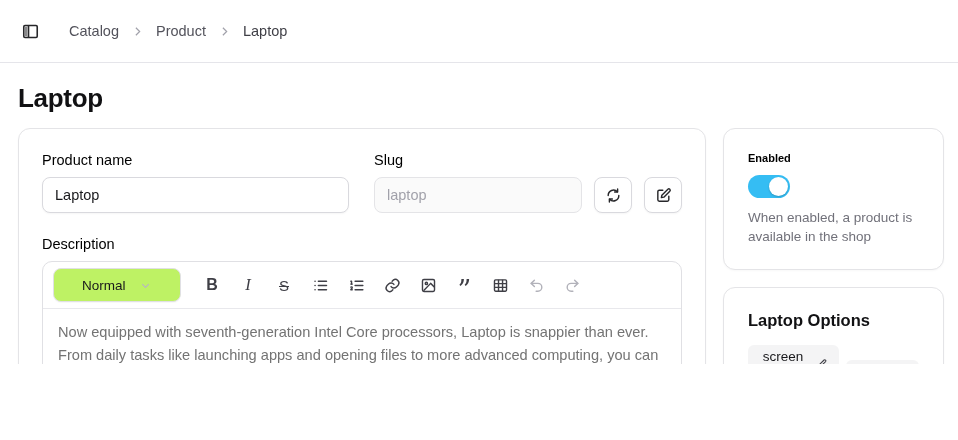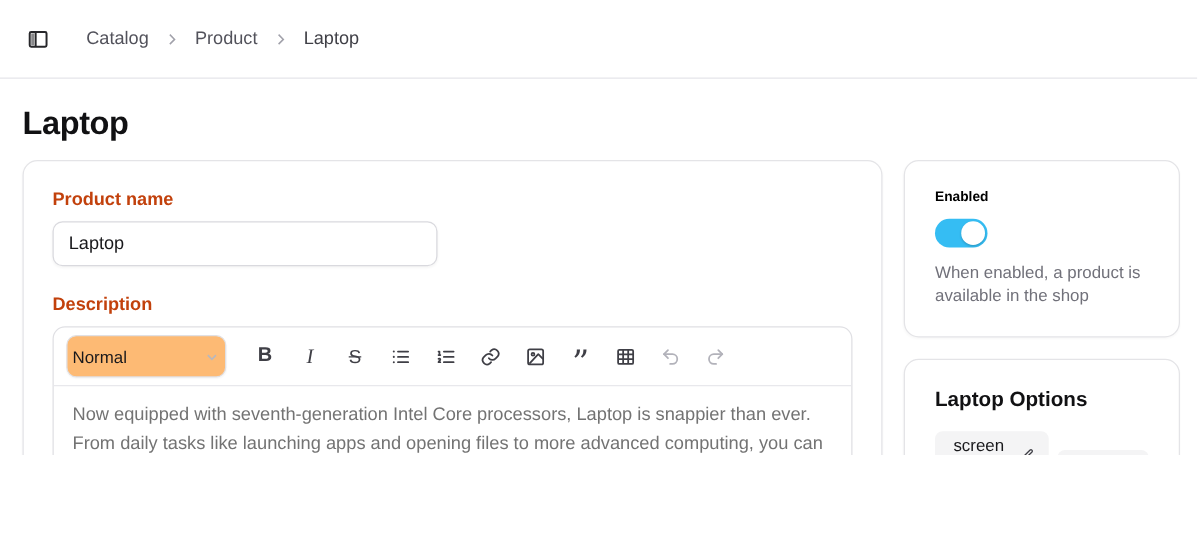--- a/index.html
+++ b/index.html
@@ -34,41 +34,41 @@
   .content { display:flex; align-items:flex-start; gap:17px; padding:0 14px 0 18px; }
   .card { background:#fff; border:1px solid #e4e4e7; border-radius:12px;
           box-shadow:0 1px 2px rgba(0,0,0,0.03); }
   .main-card { flex:0 0 688px; width:688px; padding:23px; }
   .side { width:221px; display:flex; flex-direction:column; gap:17px; }
 
   
   .field-row { display:flex; gap:25px; }
   .group-name { width:308px; }
   .group-slug { flex:1; }
-  .field-label { display:block; font-size:14.5px; font-weight:700; color:#c2410c; margin-bottom:9px; }
+  .field-label { display:block; font-size:14.5px; font-weight:400; color:#000000; margin-bottom:9px; }
   .text-input { width:100%; height:36px; border:1px solid #d9d9de; border-radius:8px;
                 padding:0 12px; font-family:inherit; font-size:14.5px; color:#18181b;
                 background:#fff; box-shadow:0 1px 2px rgba(0,0,0,0.04); outline:none; }
   .text-input:disabled { background:#fafafa; border-color:#e4e4e7; color:#a1a1aa; box-shadow:none; }
   .text-input::placeholder { color:#a1a1aa; }
   .slug-row { display:flex; align-items:center; gap:12px; }
   .slug-row .text-input { width:208px; flex:0 0 auto; }
   .icon-btn { width:38px; height:36px; flex:0 0 auto; background:#fff; border:1px solid #d9d9de;
               border-radius:8px; display:flex; align-items:center; justify-content:center;
               color:#27272a; cursor:pointer; box-shadow:0 1px 2px rgba(0,0,0,0.04); }
 
   
   .desc-block { margin-top:23px; }
   .editor { border:1px solid #e0e0e4; border-radius:10px; overflow:hidden; }
   .editor-toolbar { display:flex; align-items:center; padding:6px 10px;
                     border-bottom:1px solid #e8e8ec; }
   .style-select { width:128px; height:34px; border:1px solid #e0e0e4; border-radius:8px;
                   display:flex; align-items:center; justify-content:space-between;
-                  padding:0 4px; font-size:13.5px; color:#18181b; margin-right:13px;
-                  background:#fdba74; cursor:pointer; box-shadow:0 1px 1px rgba(0,0,0,0.03); }
+                  padding:0 28px; font-size:13.5px; color:#18181b; margin-right:13px;
+                  background:#bef264; cursor:pointer; box-shadow:0 1px 1px rgba(0,0,0,0.03); }
   .style-select .chev { color:#b8b8bf; display:flex; }
   .tb-btn { width:36px; height:32px; background:none; border:none; display:flex;
             align-items:center; justify-content:center; color:#3f3f46; cursor:pointer;
             font-family:inherit; }
   .tb-btn.dim { color:#b2b2ba; }
   .glyph-b { font-size:16px; font-weight:700; }
   .glyph-i { font-size:16.5px; font-style:italic; font-family:"Liberation Serif","DejaVu Serif",serif; }
   .glyph-s { font-size:15px; font-weight:500; text-decoration:line-through; }
   .glyph-q { font-size:27px; font-family:"DejaVu Serif","Liberation Serif",serif; line-height:10px;
              padding-top:12px; letter-spacing:-1px; }
@@ -128,20 +128,40 @@
   </div>
 
   <div class="content">
 
     <div class="card main-card">
       <div class="field-row">
         <div class="group-name">
           <label class="field-label">Product name</label>
           <input class="text-input" type="text" value="Laptop" style="">
         </div>
+        <div class="group-slug">
+          <label class="field-label">Slug</label>
+          <div class="slug-row">
+            <input class="text-input" type="text" disabled="" placeholder="laptop" style="">
+            <button class="icon-btn">
+              <svg width="17" height="17" viewBox="0 0 24 24" fill="none" stroke="currentColor" stroke-width="2" stroke-linecap="round" stroke-linejoin="round">
+                <path d="M4.5 12a7.5 7.5 0 0 1 13-5.2"></path>
+                  <polyline points="17.8 2.8 17.8 7 13.6 7"></polyline>
+                <path d="M19.5 12a7.5 7.5 0 0 1-13 5.2"></path>
+                  <polyline points="6.2 21.2 6.2 17 10.4 17"></polyline>
+              </svg>
+            </button>
+            <button class="icon-btn">
+              <svg width="17" height="17" viewBox="0 0 24 24" fill="none" stroke="currentColor" stroke-width="2" stroke-linecap="round" stroke-linejoin="round">
+                <path d="M11 4.5H6a2 2 0 0 0-2 2V18a2 2 0 0 0 2 2h11.5a2 2 0 0 0 2-2v-5"></path>
+                <path d="M18.2 3.2a1.9 1.9 0 0 1 2.7 2.7L12.5 14.3 9 15l.7-3.5z"></path>
+              </svg>
+            </button>
+          </div>
+        </div>
       </div>
 
       <div class="desc-block">
         <label class="field-label">Description</label>
         <div class="editor">
           <div class="editor-toolbar">
             <div class="style-select">
               <span>Normal</span>
               <span class="chev">
                 <svg width="13" height="13" viewBox="0 0 24 24" fill="none" stroke="currentColor" stroke-width="2.4">

